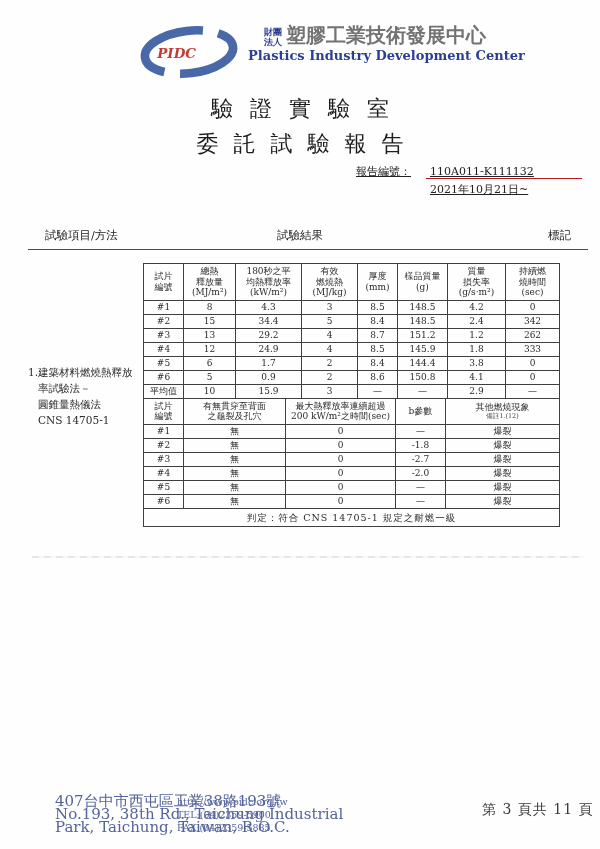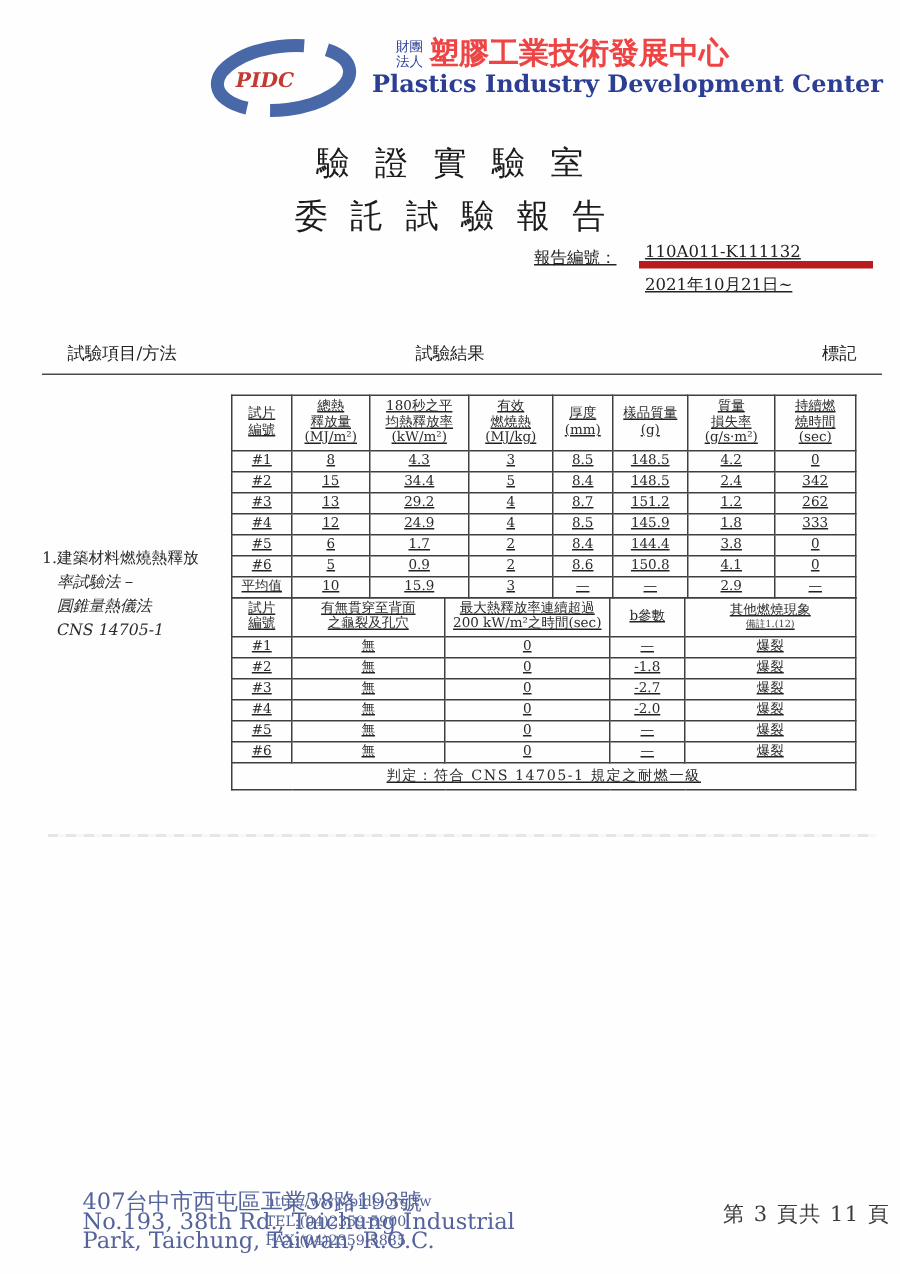--- a/index.html
+++ b/index.html
@@ -4,52 +4,52 @@
 <style>
   html,body{margin:0;padding:0;background:#e9e9e9;}
   .page{position:relative;width:600px;height:849px;margin:0 auto;background:#fefefe;
         font-family:"DejaVu Serif",serif;color:#222;overflow:hidden;}
 
   
   .header{position:absolute;top:24px;left:136px;display:flex;align-items:flex-start;}
   .logo{width:106px;height:56px;flex:none;}
   .org-text{margin-left:6px;}
   .org-row{display:flex;align-items:flex-start;}
-  .entity{font-family:"DejaVu Sans",sans-serif;font-weight:normal;font-size:9px;line-height:10px;
+  .entity{font-family:"DejaVu Sans",sans-serif;font-weight:bold;font-size:9px;line-height:10px;
           color:#2c3e94;margin:3px 4px 0 0;text-align:center;padding-left:16px;}
   .org-name{font-family:"DejaVu Sans",sans-serif;font-weight:bold;font-size:20px;line-height:22px;
-            color:#ef4444;white-space:nowrap;}
-  .org-en{font-family:"DejaVu Serif",serif;font-weight:bold;font-size:16px;line-height:15px;
+            color:#737373;white-space:nowrap;}
+  .org-en{font-family:"DejaVu Serif",serif;font-weight:bold;font-size:13px;line-height:15px;
           color:#2c3e94;margin-top:1px;white-space:nowrap;}
 
   
   .title{position:absolute;left:0;right:0;text-align:center;font-size:22px;color:#1c1c1c;white-space:nowrap;}
   .title1{top:94px;letter-spacing:17px;padding-left:17px;}
   .title2{top:129px;letter-spacing:15px;padding-left:15px;}
 
   
   .meta{position:absolute;top:161px;left:356px;font-size:11px;}
   .meta-row{display:flex;align-items:flex-end;height:18px;text-decoration:underline;}
   .meta-label{display:inline-block;width:70px;white-space:nowrap;}
   .meta-value{display:inline-block;width:152px;padding-left:4px;white-space:nowrap;}
-  .underlined{border-bottom:5px solid #b91c1c;}
+  .underlined{border-bottom:1px solid #b91c1c;}
 
   
   .sec-left{position:absolute;top:228px;left:45px;font-size:11.5px;}
   .sec-center{position:absolute;top:228px;left:0;right:0;text-align:center;font-size:11.5px;}
   .sec-right{position:absolute;top:228px;left:548px;font-size:11.5px;}
   .rule{position:absolute;top:249px;left:28px;width:560px;border-top:1.5px solid #4a4a4a;}
 
   
   .test-item{position:absolute;left:28px;top:364px;font-size:10.5px;line-height:16px;color:#2b2b2b;}
   .test-item div{white-space:nowrap;}
-  .test-item div + div{padding-left:10px;font-style:italic;}
-
-  
-  .tables{position:absolute;left:154px;top:263px;width:416px;text-decoration:underline;}
+  .test-item div + div{padding-left:10px;}
+
+  
+  .tables{position:absolute;left:143px;top:263px;width:416px;}
   table{border-collapse:collapse;table-layout:fixed;width:416px;color:#2b2b2b;}
   td,th{border:1px solid #3f3f3f;text-align:center;vertical-align:middle;
         padding:0;font-weight:normal;font-size:9px;line-height:13px;overflow:hidden;}
   th{line-height:10.5px;padding:2px 0;}
   .t2{margin-top:-1px;}
   .hnote{font-size:6.5px;line-height:7px;color:#444;}
   .verdict{font-size:9.5px;line-height:17px;letter-spacing:1px;}
 
   
   .ghost{position:absolute;top:556px;left:32px;width:552px;height:2px;

